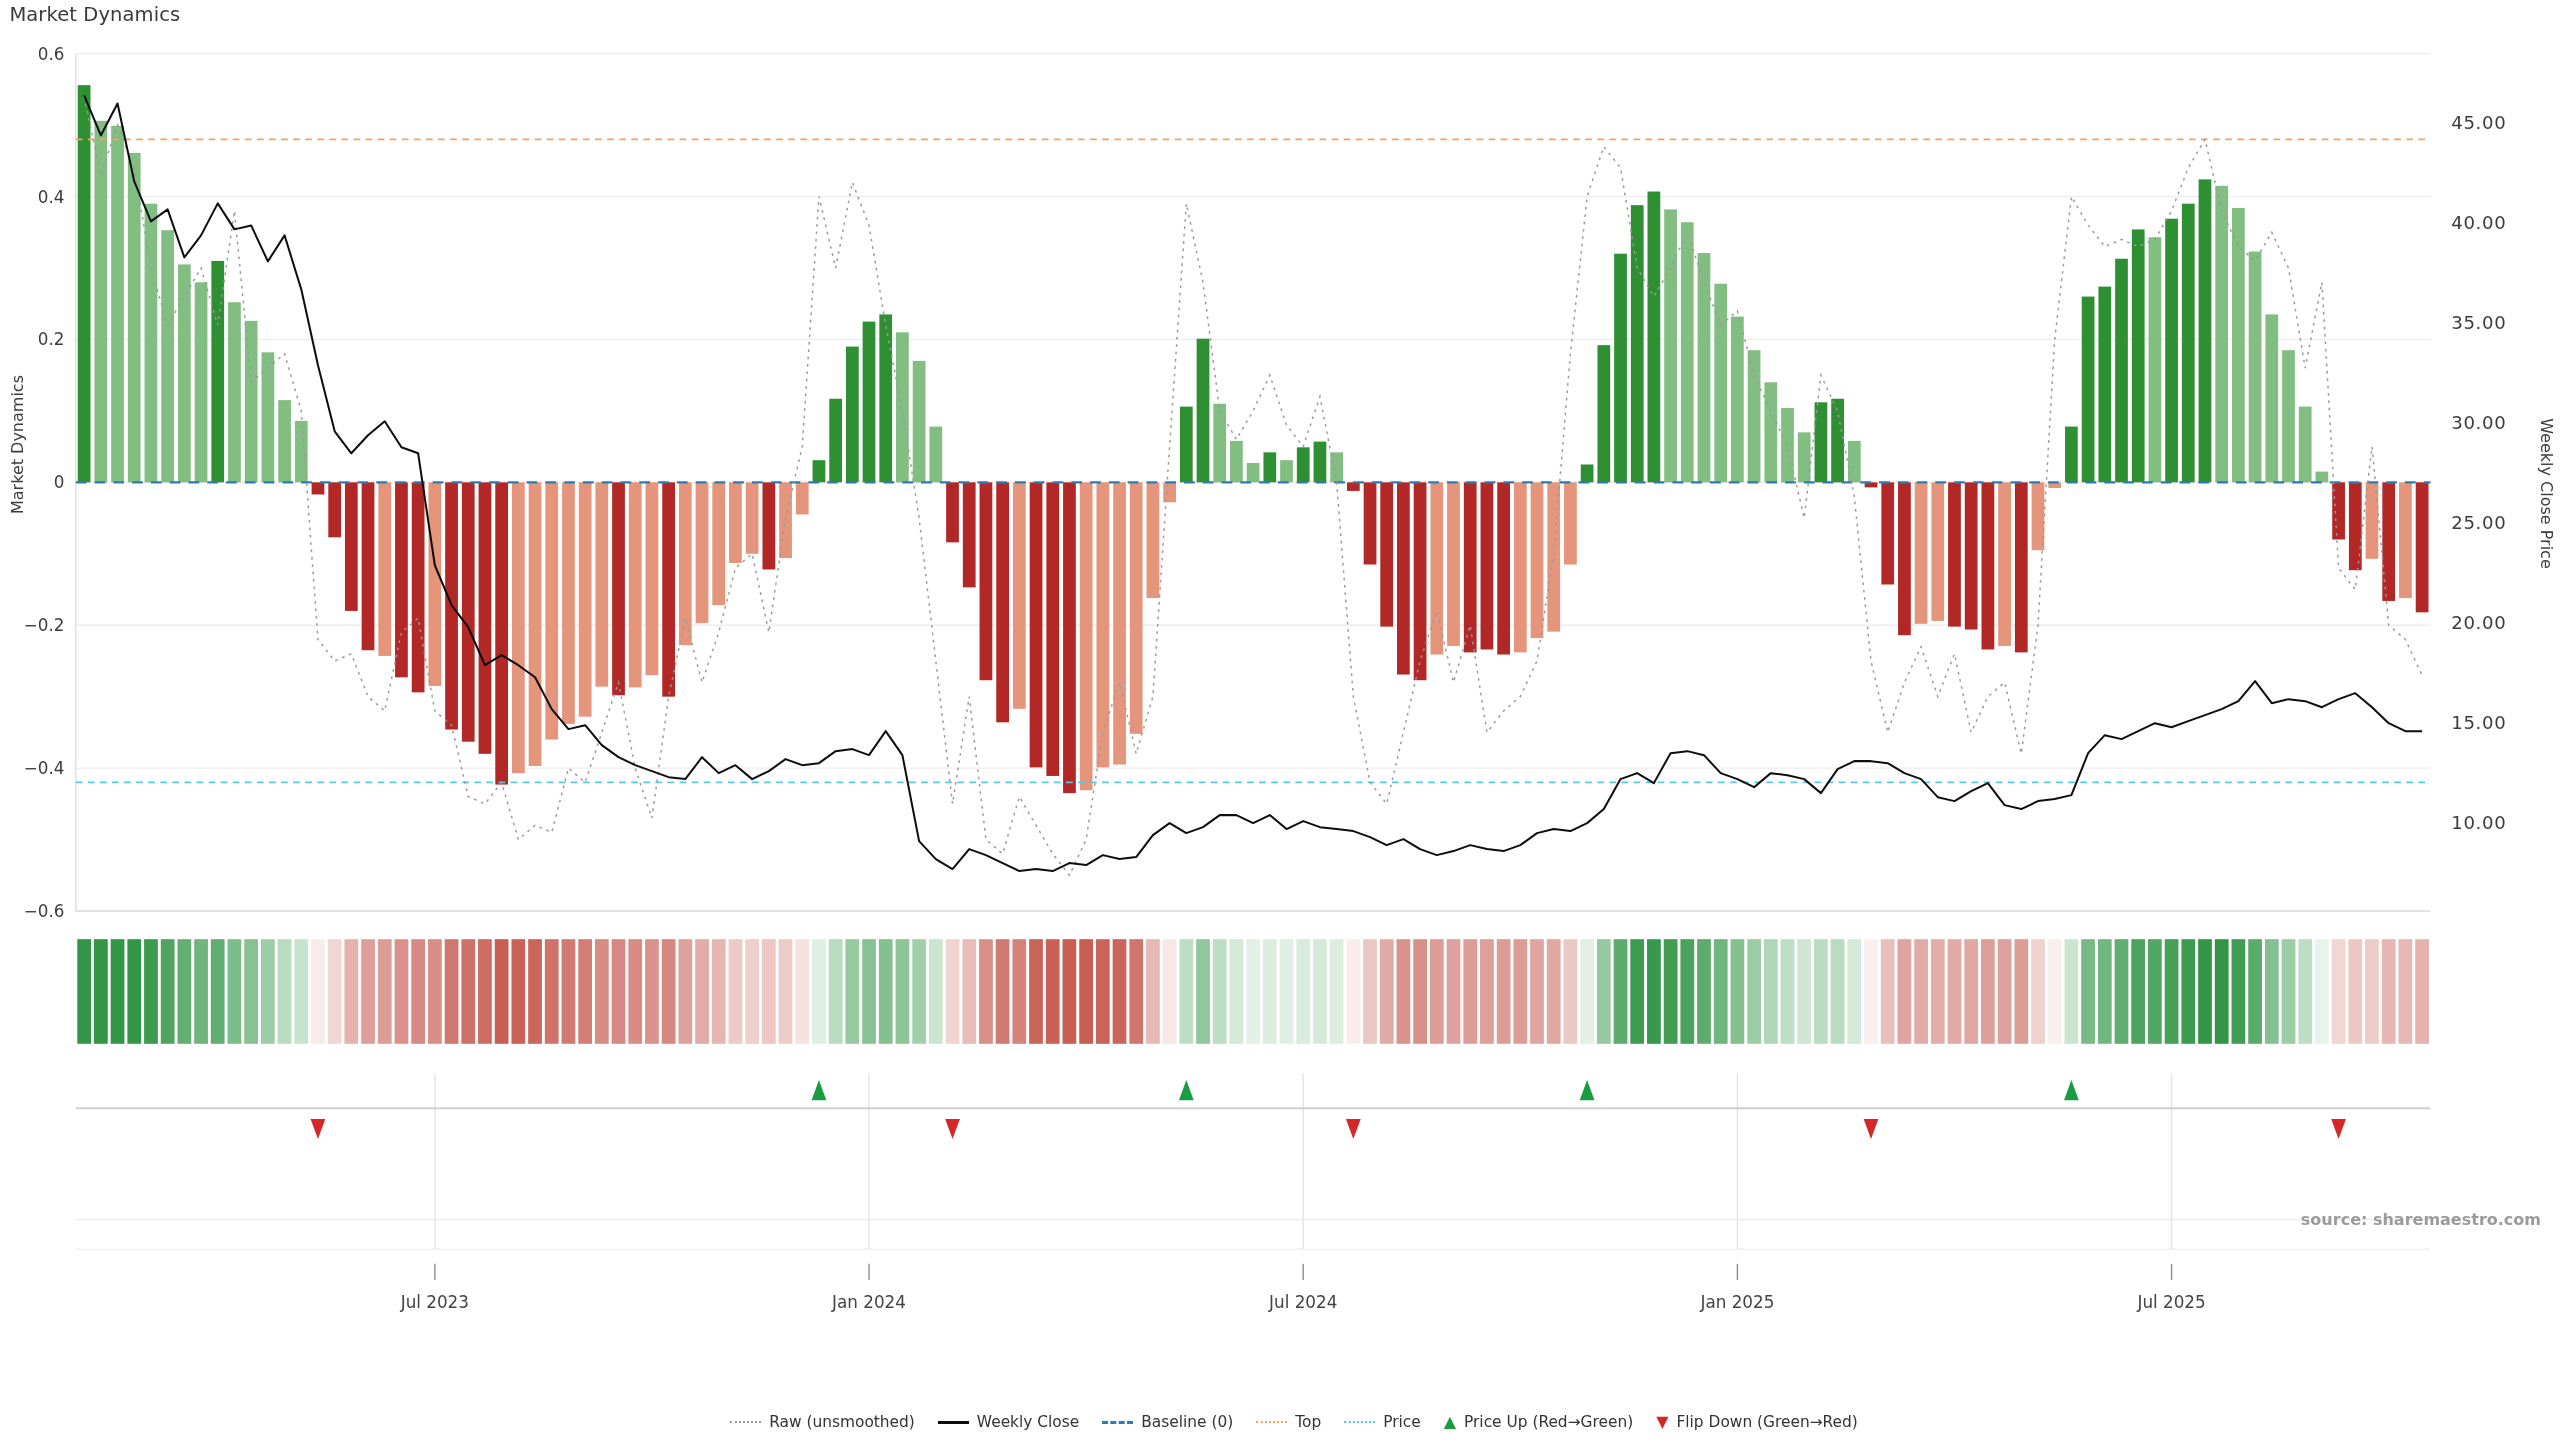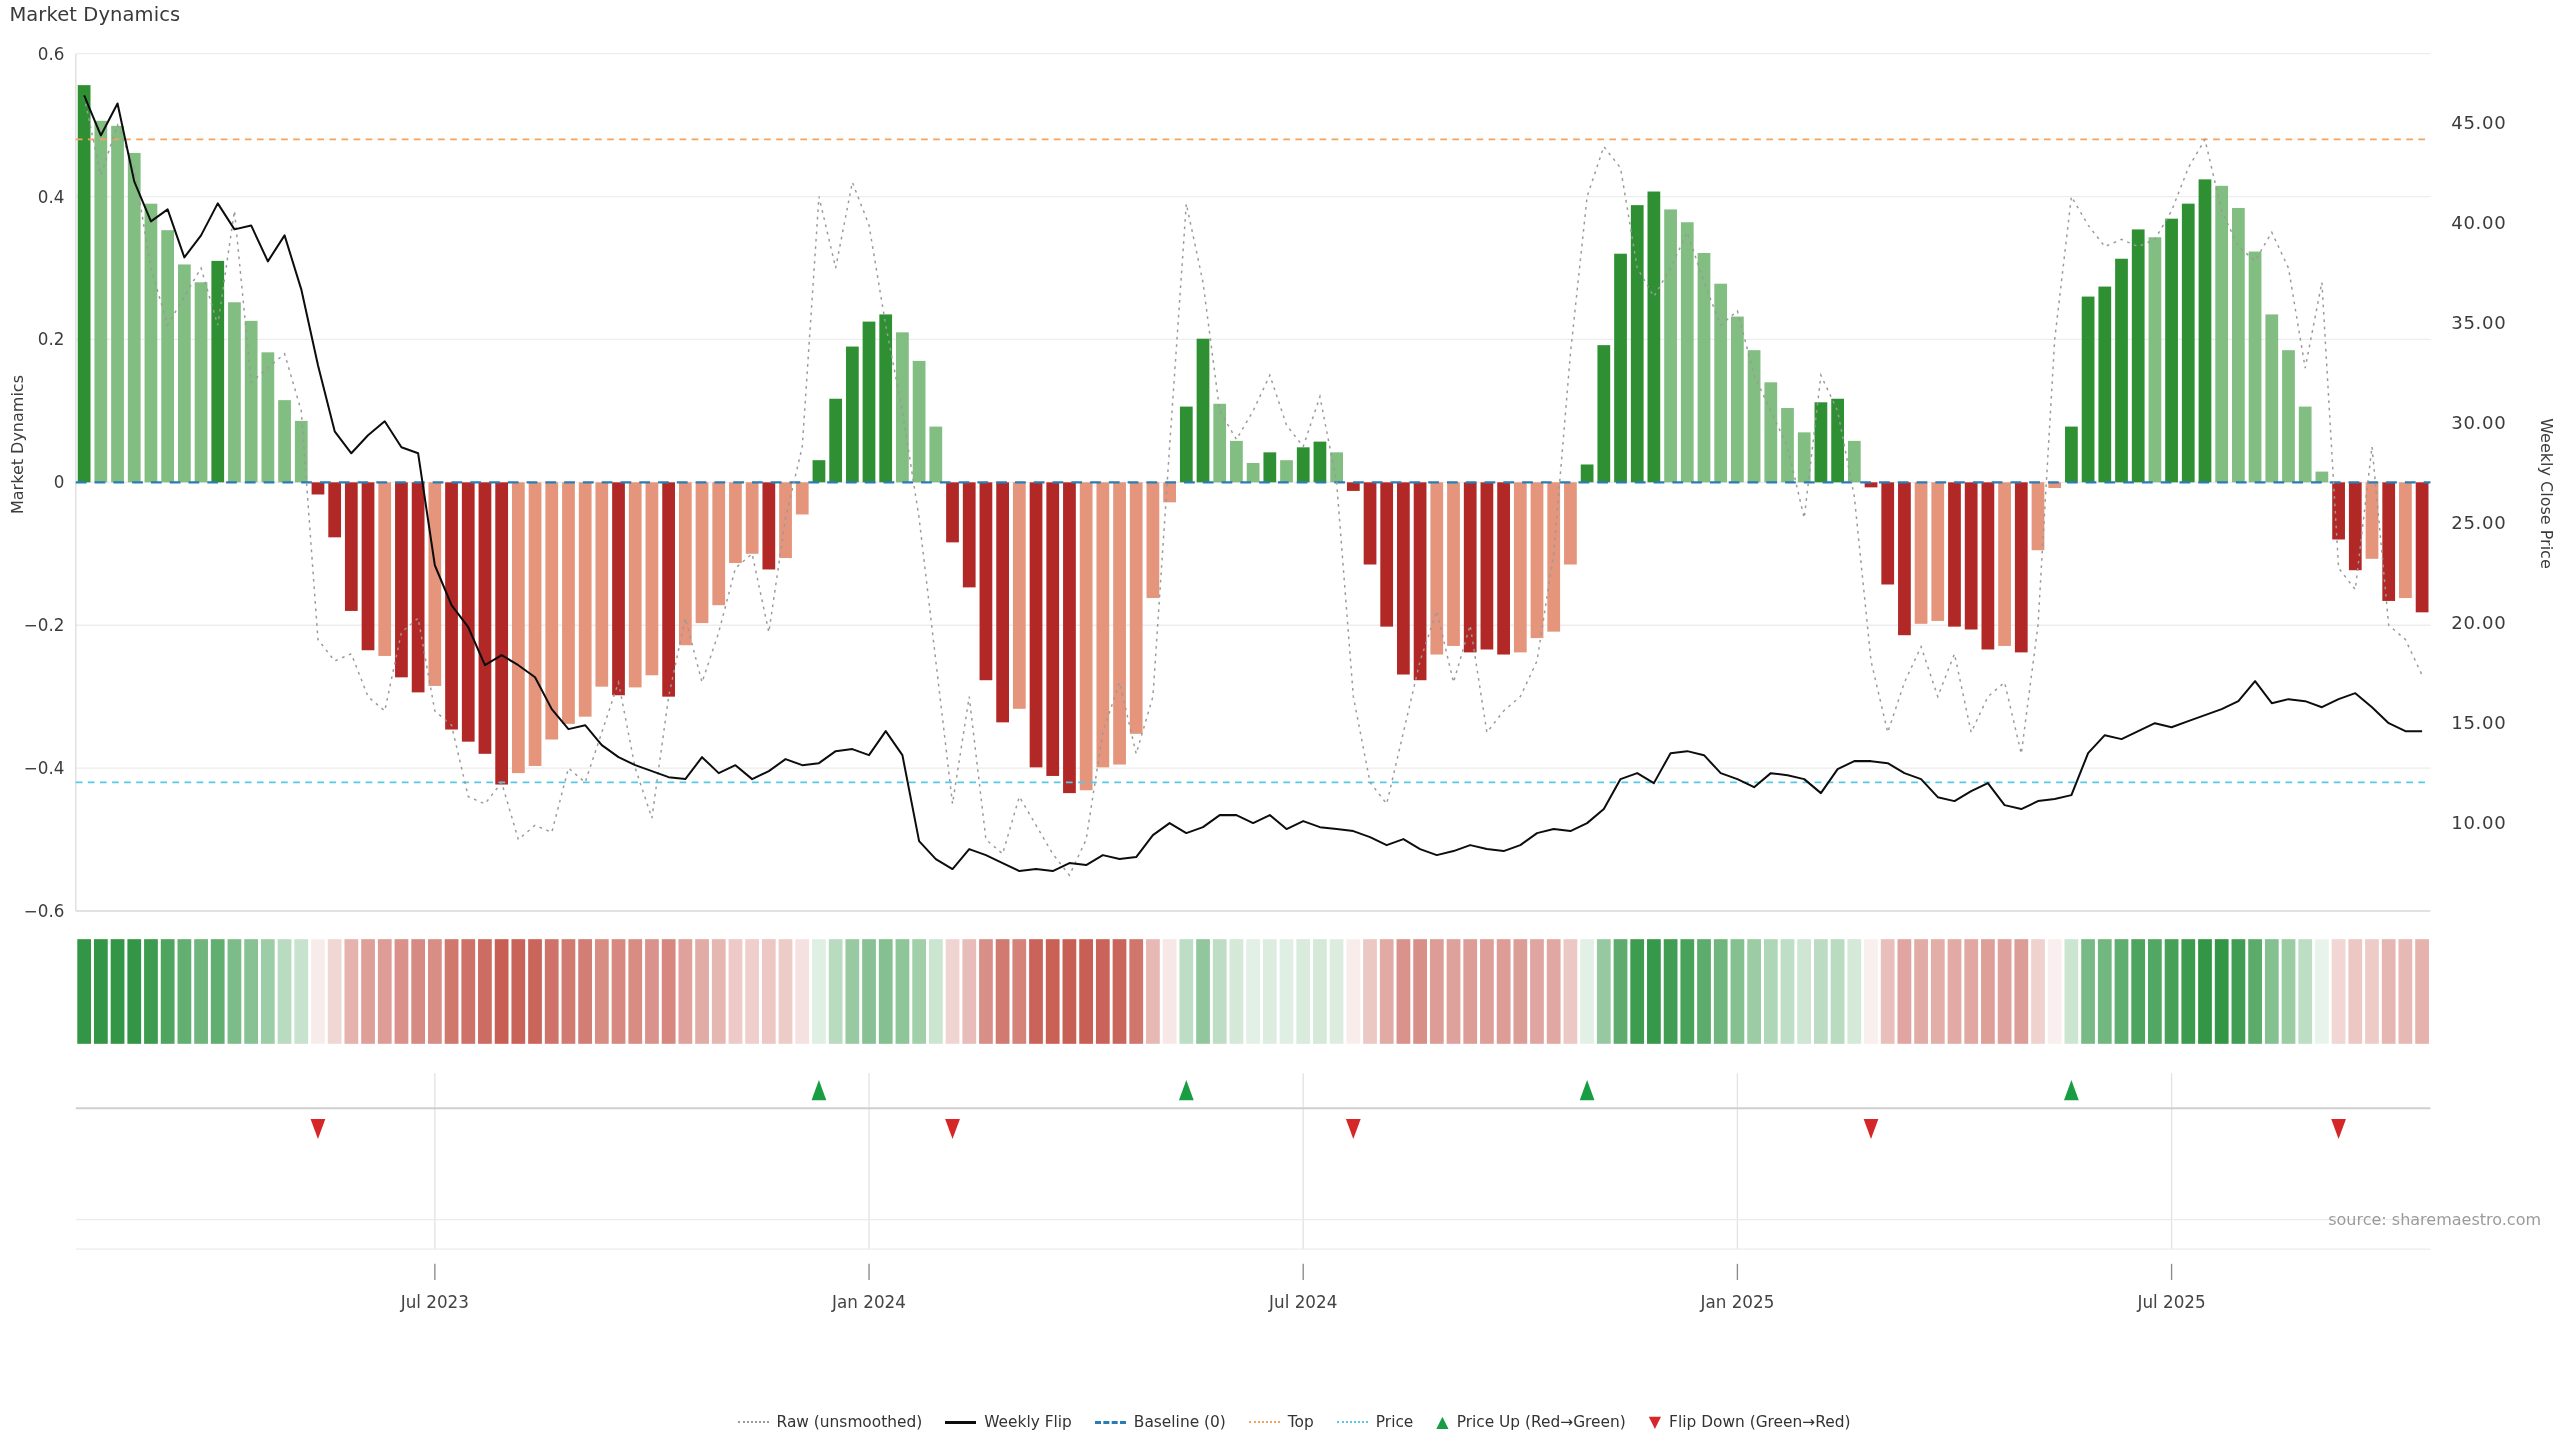--- a/index.html
+++ b/index.html
@@ -2,21 +2,21 @@
 <html style="font-size:10.7px"><head>
 <meta charset="utf-8">
 <style>
   html,body{margin:0;padding:0;background:#ffffff;}
   body{width:2576px;height:1449px;position:relative;font-family:"DejaVu Sans","Liberation Sans",sans-serif;overflow:hidden;}
   .canvas{position:absolute;inset:0;background:#ffffff;}
   #chart-svg{position:absolute;left:0;top:0;}
   .page-title{position:absolute;left:9.4px;top:2.7px;font-size:19.5px;color:#3a3a3a;letter-spacing:0.1px;}
   .yaxis-title-left{position:absolute;left:-150px;top:435px;width:335px;text-align:center;font-size:16px;color:#3c3c3c;transform:rotate(-90deg);}
   .yaxis-title-right{position:absolute;left:2379px;top:484px;width:335px;text-align:center;font-size:16px;color:#3c3c3c;transform:rotate(90deg);}
-  .source-note{position:absolute;right:35px;top:1210px;font-size:16px;color:#9b9b9b;}
+  .source-note{position:absolute;right:35px;top:1210px;font-size:16px;color:#9b9b9b;font-weight:bold;}
   .legend{position:absolute;left:6px;top:1413px;width:2576px;display:flex;justify-content:center;align-items:center;gap:23px;font-size:15.4px;color:#333;}
   .legend-item{display:flex;align-items:center;gap:8px;}
   .sw{display:inline-block;width:31px;height:0;}
   .sw.dotted{border-top:2.7px dotted;}
   .sw.dashed{border-top:3.4px dashed;}
   .sw.solid{border-top:3.4px solid;}
   .tri{font-size:16px;line-height:16px;}
 </style>
 </head>
 <body>
@@ -380,21 +380,21 @@
   <div class="yaxis-title-left">Market Dynamics</div>
   <div class="yaxis-title-right">Weekly Close Price</div>
   <div class="source-note">source: sharemaestro.com</div>
   <div class="legend" id="legend">
       <div class="legend-item">
         <span class="sw dotted" style="border-color:#9a9a9a"></span>
         <span>Raw (unsmoothed)</span>
       </div>
       <div class="legend-item">
         <span class="sw solid" style="border-color:#0d0d0d"></span>
-        <span>Weekly Flip</span>
+        <span>Weekly Close</span>
       </div>
       <div class="legend-item">
         <span class="sw dashed" style="border-color:#2b7cb5"></span>
         <span>Baseline (0)</span>
       </div>
       <div class="legend-item">
         <span class="sw dotted" style="border-color:#f4a45e"></span>
         <span>Top</span>
       </div>
       <div class="legend-item">

